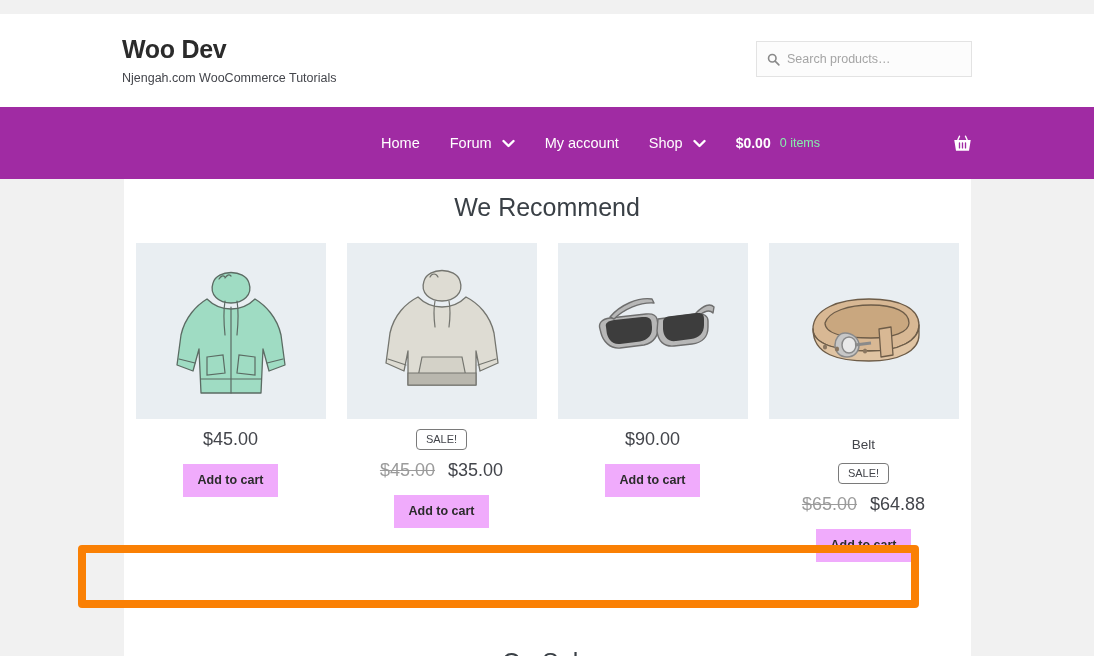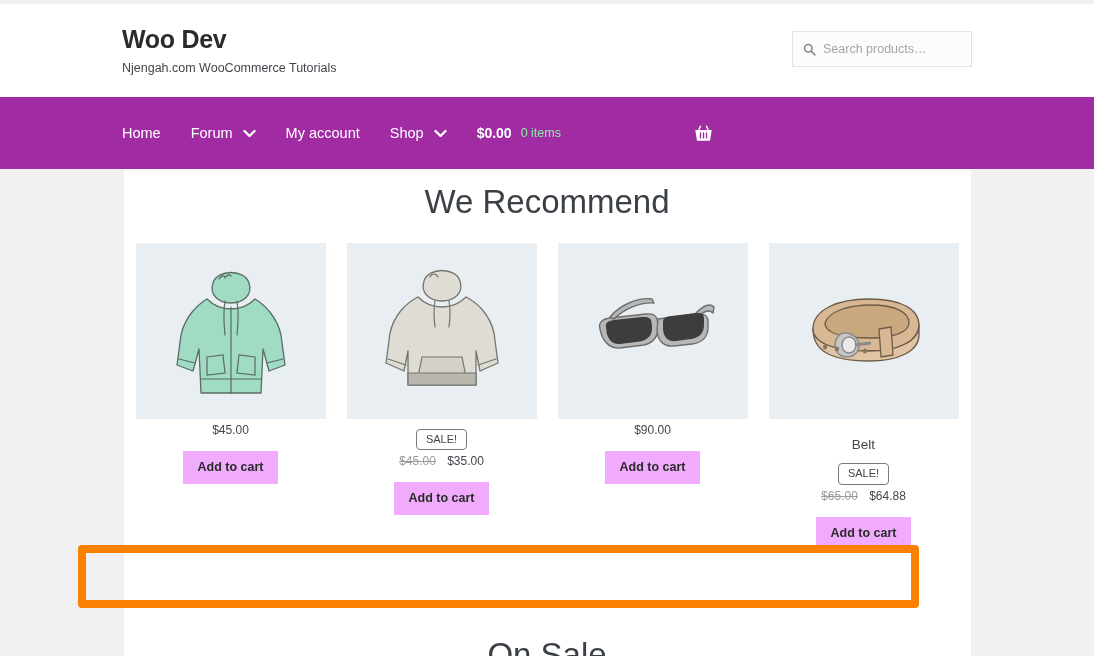--- a/index.html
+++ b/index.html
@@ -14,42 +14,42 @@
   }
 
   
   .site-header {
     background: #ffffff;
     height: 93px;
     position: relative;
   }
   .header-inner {
     width: 850px;
-    margin: 4px auto;
+    margin: 14px auto;
     padding-top: 22px;
     display: flex;
     align-items: flex-start;
     justify-content: space-between;
   }
   .brand-title {
     font-size: 25px;
     font-weight: bold;
     color: #2b2b2b;
     letter-spacing: -0.3px;
     line-height: 1.1;
     margin: 0;
   }
   .brand-tagline {
     font-size: 12.5px;
     color: #43454b;
     margin-top: 7px;
     line-height: 1.2;
   }
   .search-box {
-    width: 180px;
+    width: 216px;
     height: 36px;
     border: 1px solid #e3e3e3;
     background: #fcfcfc;
     display: flex;
     align-items: center;
     padding: 0 10px;
     margin-top: 5px;
   }
   .search-icon {
     width: 13px;
@@ -75,21 +75,21 @@
     background: #a02ba3;
     height: 72px;
     display: flex;
     align-items: center;
   }
   .nav-inner {
     width: 850px;
     margin: 0 auto;
     display: flex;
     align-items: center;
-    justify-content: flex-start;
+    justify-content: flex-end;
     height: 100%;
   }
   .nav-links {
     display: flex;
     align-items: center;
     list-style: none;
     margin: 0;
     padding: 0;
   }
   .nav-item {
@@ -134,21 +134,21 @@
   .content-wrap {
     width: 847px;
     margin: 0 auto;
     background: #ffffff;
     min-height: 491px;
     padding: 0 6px;
     position: relative;
   }
   .section-heading {
     text-align: center;
-    font-size: 33px;
+    font-size: 25px;
     font-weight: normal;
     color: #3a4046;
     margin: 0;
     padding-top: 12px;
     line-height: 1.3;
   }
   .section-heading.on-sale { padding-top: 14px; }
 
   .products-row {
     display: flex;
@@ -181,22 +181,22 @@
     border: 1px solid #7a7a7a;
     border-radius: 4px;
     font-size: 11px;
     color: #43454b;
     padding: 3px 9px 4px;
     margin-top: 10px;
     line-height: 1.1;
     background: #ffffff;
   }
   .price-line {
-    margin-top: 4px;
-    font-size: 12px;
+    margin-top: 10px;
+    font-size: 18px;
     color: #43454b;
   }
   .price-old {
     text-decoration: line-through;
     color: #9b9b9b;
     margin-right: 8px;
   }
   .price-new { color: #43454b; }
   .add-to-cart {
     display: inline-block;

